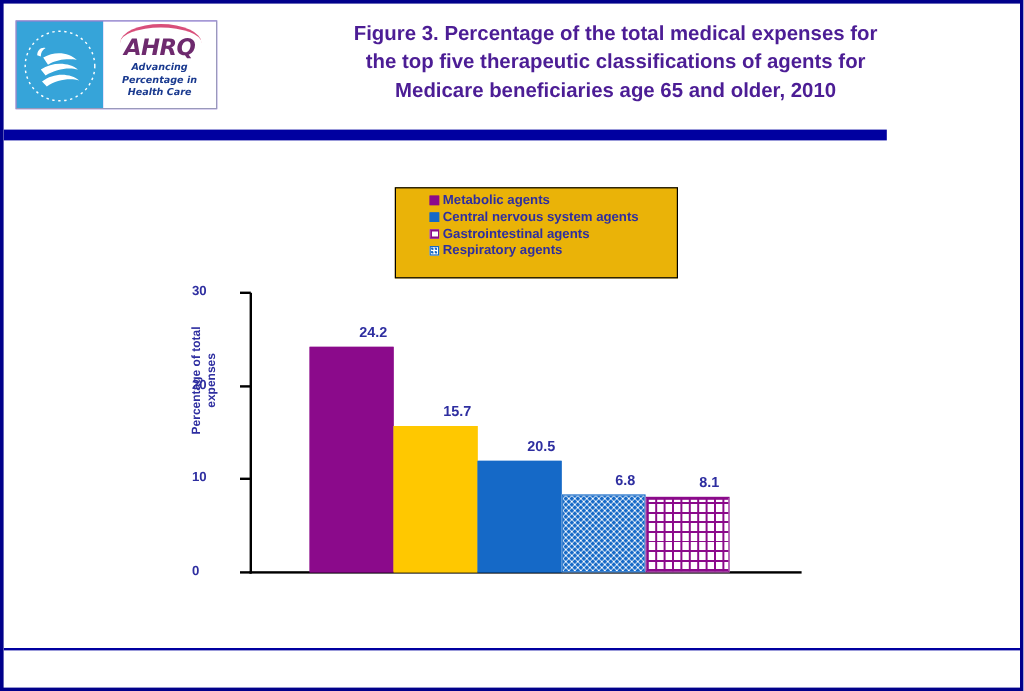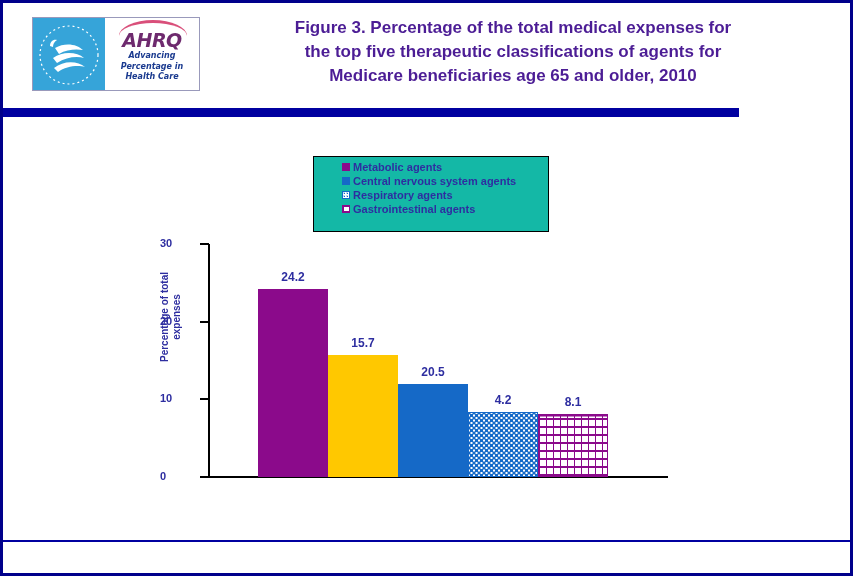--- a/index.html
+++ b/index.html
@@ -33,21 +33,20 @@
   .logo-box {
     position: absolute;
     left: 10px;
     top: 14px;
     width: 168px;
     height: 74px;
     border: 1px solid #9999bb;
     box-sizing: border-box;
     display: flex;
     background: #8b5cf6;
-    margin-left: 19px;
   }
   .logo-hhs {
     width: 72px;
     height: 100%;
     background: #36a4d9;
     position: relative;
     overflow: hidden;
   }
   .logo-ahrq {
     flex: 1;
@@ -111,26 +110,26 @@
   .chart-area {
     position: absolute;
     left: 0;
     top: 116px;
     width: 847px;
     height: 420px;
   }
 
   .legend {
     position: absolute;
-    left: 310px;
+    left: 326px;
     top: 37px;
     width: 236px;
     height: 76px;
     border: 1px solid #000000;
-    background: #14b8a6;
+    background: #eab308;
     box-sizing: border-box;
     padding: 3px 0 0 28px;
   }
   .legend-row {
     display: flex;
     align-items: center;
     height: 14px;
     margin-bottom: 0px;
   }
   .legend-swatch {
@@ -223,20 +222,21 @@
     position: absolute;
     left: 255px;
     top: 125px;
     width: 350px;
     height: 233px;
   }
   .bar-wrap {
     position: absolute;
     bottom: 0;
     height: 100%;
+    padding-left: 12px;
   }
   .bar-value {
     position: absolute;
     width: 100%;
     text-align: center;
     font-family: "Liberation Sans", sans-serif;
     font-weight: bold;
     font-size: 12px;
     color: #2e2ea0;
   }
@@ -305,26 +305,26 @@
     <div class="legend" id="legend-box">
         <div class="legend-row">
           <span class="legend-swatch" style="background: rgb(139, 10, 139); border: 1px solid rgb(139, 10, 139);"></span>
           <span class="legend-label">Metabolic agents</span>
         </div>
         <div class="legend-row">
           <span class="legend-swatch" style="background: rgb(21, 105, 199); border: 1px solid rgb(21, 105, 199);"></span>
           <span class="legend-label">Central nervous system agents</span>
         </div>
         <div class="legend-row">
+          <span class="legend-swatch" style="background: rgb(255, 255, 255); border: 1px solid rgb(139, 10, 139); box-shadow: rgb(139, 10, 139) 0px 2px 0px -1px inset, rgb(139, 10, 139) 0px -2px 0px -1px inset, rgb(139, 10, 139) 3px 0px 0px -2px inset;"></span>
+          <span class="legend-label">Gastrointestinal agents</span>
+        </div>
+        <div class="legend-row">
           <span class="legend-swatch" style="background: radial-gradient(rgb(21, 105, 199) 42%, transparent 45%) 0px 0px / 3px 3px, radial-gradient(rgb(21, 105, 199) 42%, transparent 45%) 2.5px 2.5px / 3px 3px,  0% 0% / auto rgb(255, 255, 255); border: 1px solid rgb(21, 105, 199);"></span>
           <span class="legend-label">Respiratory agents</span>
-        </div>
-        <div class="legend-row">
-          <span class="legend-swatch" style="background: rgb(255, 255, 255); border: 1px solid rgb(139, 10, 139); box-shadow: rgb(139, 10, 139) 0px 2px 0px -1px inset, rgb(139, 10, 139) 0px -2px 0px -1px inset, rgb(139, 10, 139) 3px 0px 0px -2px inset;"></span>
-          <span class="legend-label">Gastrointestinal agents</span>
         </div>
       </div>
 
     <div class="plot">
 
       <div class="ylabel">
         <div>Percentage of total</div>
         <div>expenses</div>
       </div>
 
@@ -358,21 +358,21 @@
           <div class="bar-wrap" style="left: 70px; width: 70px;">
             <div class="bar" title="Cardiovascular agents: 15.7" style="left: 0px; width: 70px; height: 121.937px; background: rgb(255, 200, 0); border: 1px solid rgb(255, 200, 0);"></div>
             <div class="bar-value" style="bottom: 126.937px;">15.7</div>
           </div>
           <div class="bar-wrap" style="left: 140px; width: 70px;">
             <div class="bar" title="Central nervous system agents: 12.0" style="left: 0px; width: 70px; height: 93.2px; background: rgb(21, 105, 199); border: 1px solid rgb(21, 105, 199);"></div>
             <div class="bar-value" style="bottom: 98.2px;">20.5</div>
           </div>
           <div class="bar-wrap" style="left: 210px; width: 70px;">
             <div class="bar" title="Respiratory agents: 8.4" style="left: 0px; width: 70px; height: 65.24px; background: radial-gradient(rgb(21, 105, 199) 42%, transparent 45%) 0px 0px / 5px 5px, radial-gradient(rgb(21, 105, 199) 42%, transparent 45%) 2.5px 2.5px / 5px 5px, rgb(255, 255, 255); border: 1px solid rgb(21, 105, 199);"></div>
-            <div class="bar-value" style="bottom: 70.24px;">4.2</div>
+            <div class="bar-value" style="bottom: 70.24px;">6.8</div>
           </div>
           <div class="bar-wrap" style="left: 280px; width: 70px;">
             <div class="bar" title="Gastrointestinal agents: 8.1" style="left: 0px; width: 70px; height: 62.91px; background: linear-gradient(rgb(139, 10, 139), rgb(139, 10, 139)) 0px 0px / 100% 1.5px no-repeat, repeating-linear-gradient(0deg, rgb(139, 10, 139) 0px, rgb(139, 10, 139) 1.5px, transparent 1.5px, transparent 8px), repeating-linear-gradient(90deg, rgb(139, 10, 139) 0px, rgb(139, 10, 139) 1.5px, transparent 1.5px, transparent 14px) 0px 0px / 14px 16px, repeating-linear-gradient(90deg, rgb(139, 10, 139) 0px, rgb(139, 10, 139) 1.5px, transparent 1.5px, transparent 14px) 7px 8px / 14px 16px, rgb(255, 255, 255); border: 1px solid rgb(139, 10, 139);"></div>
             <div class="bar-value" style="bottom: 67.91px;">8.1</div>
           </div>
         </div>
     </div>
   </div>
 
   <div class="footer-rule"></div>

